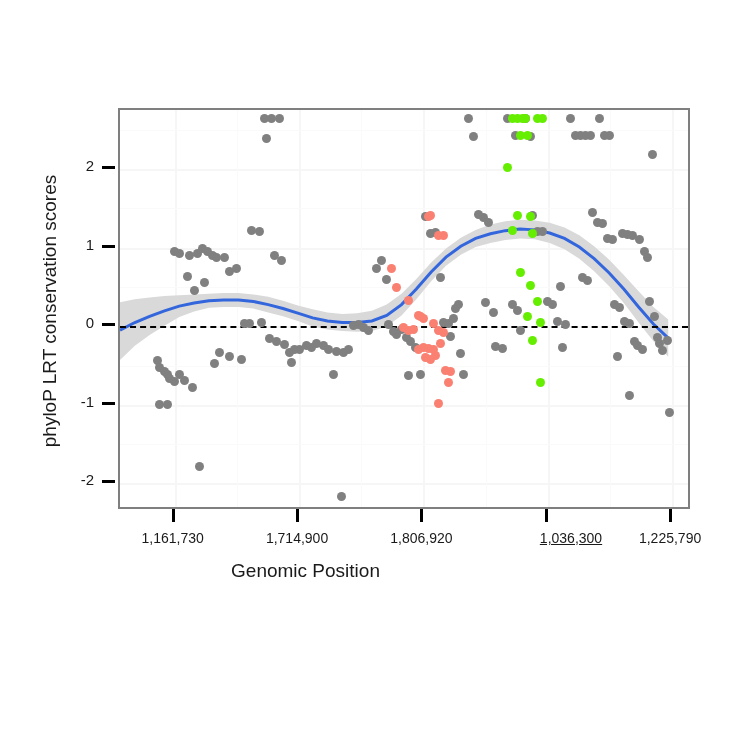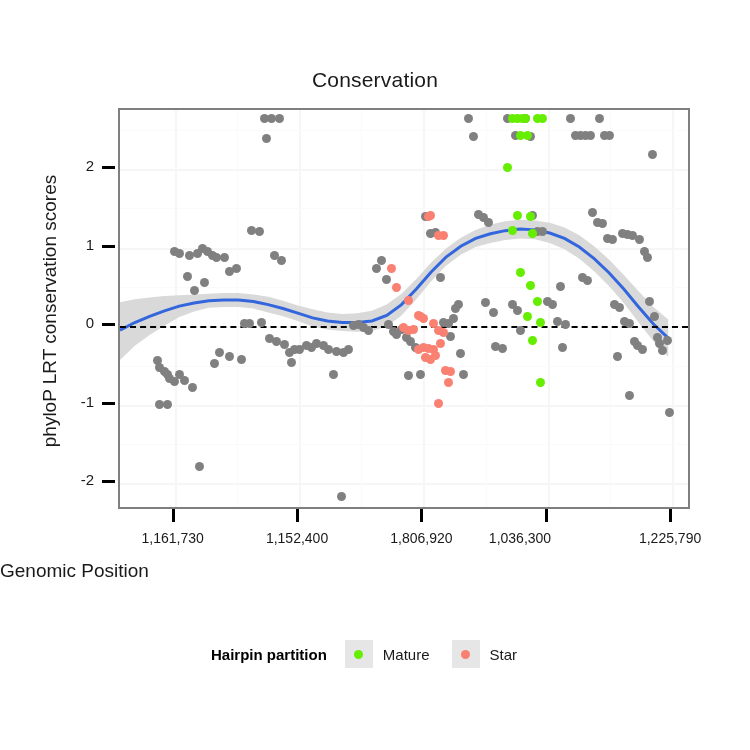--- a/index.html
+++ b/index.html
@@ -14,21 +14,21 @@
     position:absolute;left:0;top:68px;width:750px;text-align:center;
     font-size:21px;color:#1a1a1a;letter-spacing:0.2px;
   }
 
   .ylab{
     position:absolute;left:-150px;top:300px;width:400px;text-align:center;
     transform:rotate(-90deg);transform-origin:center center;
     font-size:19px;color:#1a1a1a;
   }
   .xlab{
-    position:absolute;left:0;top:560px;width:611px;
+    position:absolute;left:0;top:560px;width:611px;text-align:center;
     font-size:19px;color:#1a1a1a;
   }
 
   #panel{
     position:absolute;left:118px;top:108px;width:572px;height:401px;
     background:#ffffff;border:2px solid #7f7f7f;box-sizing:border-box;
     overflow:hidden;
   }
   .gridv,.gridh{position:absolute;background:#f6f6f6;}
   .gridv{width:2px;top:0;bottom:0;}
@@ -56,21 +56,20 @@
   .lg-key{width:28px;height:28px;background:#e6e6e6;
       display:flex;align-items:center;justify-content:center;}
   .lg-dot{width:9px;height:9px;border-radius:50%;}
   .lg-lab{font-size:15px;color:#1a1a1a;margin:0 22px 0 10px;}
 </style>
 </head>
 <body>
 
 <div id="root">
 
-  <div class="chart-title">Conservation</div>
 
   <div class="ylab">phyloP LRT conservation scores</div>
 
   <div class="xlab">Genomic Position</div>
 
   <div id="yaxis">
       <div class="ytick" style="top: 480.48px;"></div>
       <div class="ytlabel" style="top: 471.48px; left: 8px; width: 86px;">-2</div>
       <div class="ytick" style="top: 401.853px;"></div>
       <div class="ytlabel" style="top: 392.853px; left: 8px; width: 86px;">-1</div>
@@ -78,25 +77,25 @@
       <div class="ytlabel" style="top: 314.225px; left: 8px; width: 86px;">0</div>
       <div class="ytick" style="top: 244.598px;"></div>
       <div class="ytlabel" style="top: 235.598px; left: 8px; width: 86px;">1</div>
       <div class="ytick" style="top: 165.971px;"></div>
       <div class="ytlabel" style="top: 156.971px; left: 8px; width: 86px;">2</div>
     </div>
   <div id="xaxis">
       <div class="xtick" style="left: 171.713px;"></div>
       <div class="xtlabel" style="left: 172.713px;">1,161,730</div>
       <div class="xtick" style="left: 296.061px;"></div>
-      <div class="xtlabel" style="left: 297.061px;">1,152,400</div>
+      <div class="xtlabel" style="left: 297.061px;">1,714,900</div>
       <div class="xtick" style="left: 420.409px;"></div>
       <div class="xtlabel" style="left: 421.409px;">1,806,920</div>
       <div class="xtick" style="left: 544.757px;"></div>
-      <div class="xtlabel" style="left: 520px;">1,036,300</div>
+      <div class="xtlabel" style="left: 571px; text-decoration: underline;">1,036,300</div>
       <div class="xtick" style="left: 669.104px;"></div>
       <div class="xtlabel" style="left: 670.104px;">1,225,790</div>
     </div>
 
   <div id="panel">
     <div id="grid">
         <div class="gridv" style="left: 54.713px;"></div>
         <div class="gridv" style="left: 179.061px;"></div>
         <div class="gridv" style="left: 303.409px;"></div>
         <div class="gridv" style="left: 427.757px;"></div>
@@ -315,25 +314,14 @@
         <div class="pt" style="left: 325.791px; top: 260.257px; background: rgb(250, 128, 114);"></div>
         <div class="pt" style="left: 330.765px; top: 261.829px; background: rgb(250, 128, 114);"></div>
         <div class="pt" style="left: 328.278px; top: 272.837px; background: rgb(250, 128, 114);"></div>
         <div class="pt" style="left: 318.33px; top: 293.28px; background: rgb(250, 128, 114);"></div>
         <div class="pt" style="left: 293.461px; top: 219.371px; background: rgb(250, 128, 114);"></div>
         <div class="pt" style="left: 288.487px; top: 220.943px; background: rgb(250, 128, 114);"></div>
         <div class="pt" style="left: 283.513px; top: 217.798px; background: rgb(250, 128, 114);"></div>
       </div>
   </div>
 
-  <div id="legend">
-    <span class="lg-title">Hairpin partition</span>
-  <span class="lg-key">
-        <span class="lg-dot" style="background: rgb(102, 238, 0);"></span>
-      </span>
-      <span class="lg-lab">Mature</span>
-      <span class="lg-key">
-        <span class="lg-dot" style="background: rgb(250, 128, 114);"></span>
-      </span>
-      <span class="lg-lab">Star</span>
-    </div>
 
 </div>
 
 </body></html>

